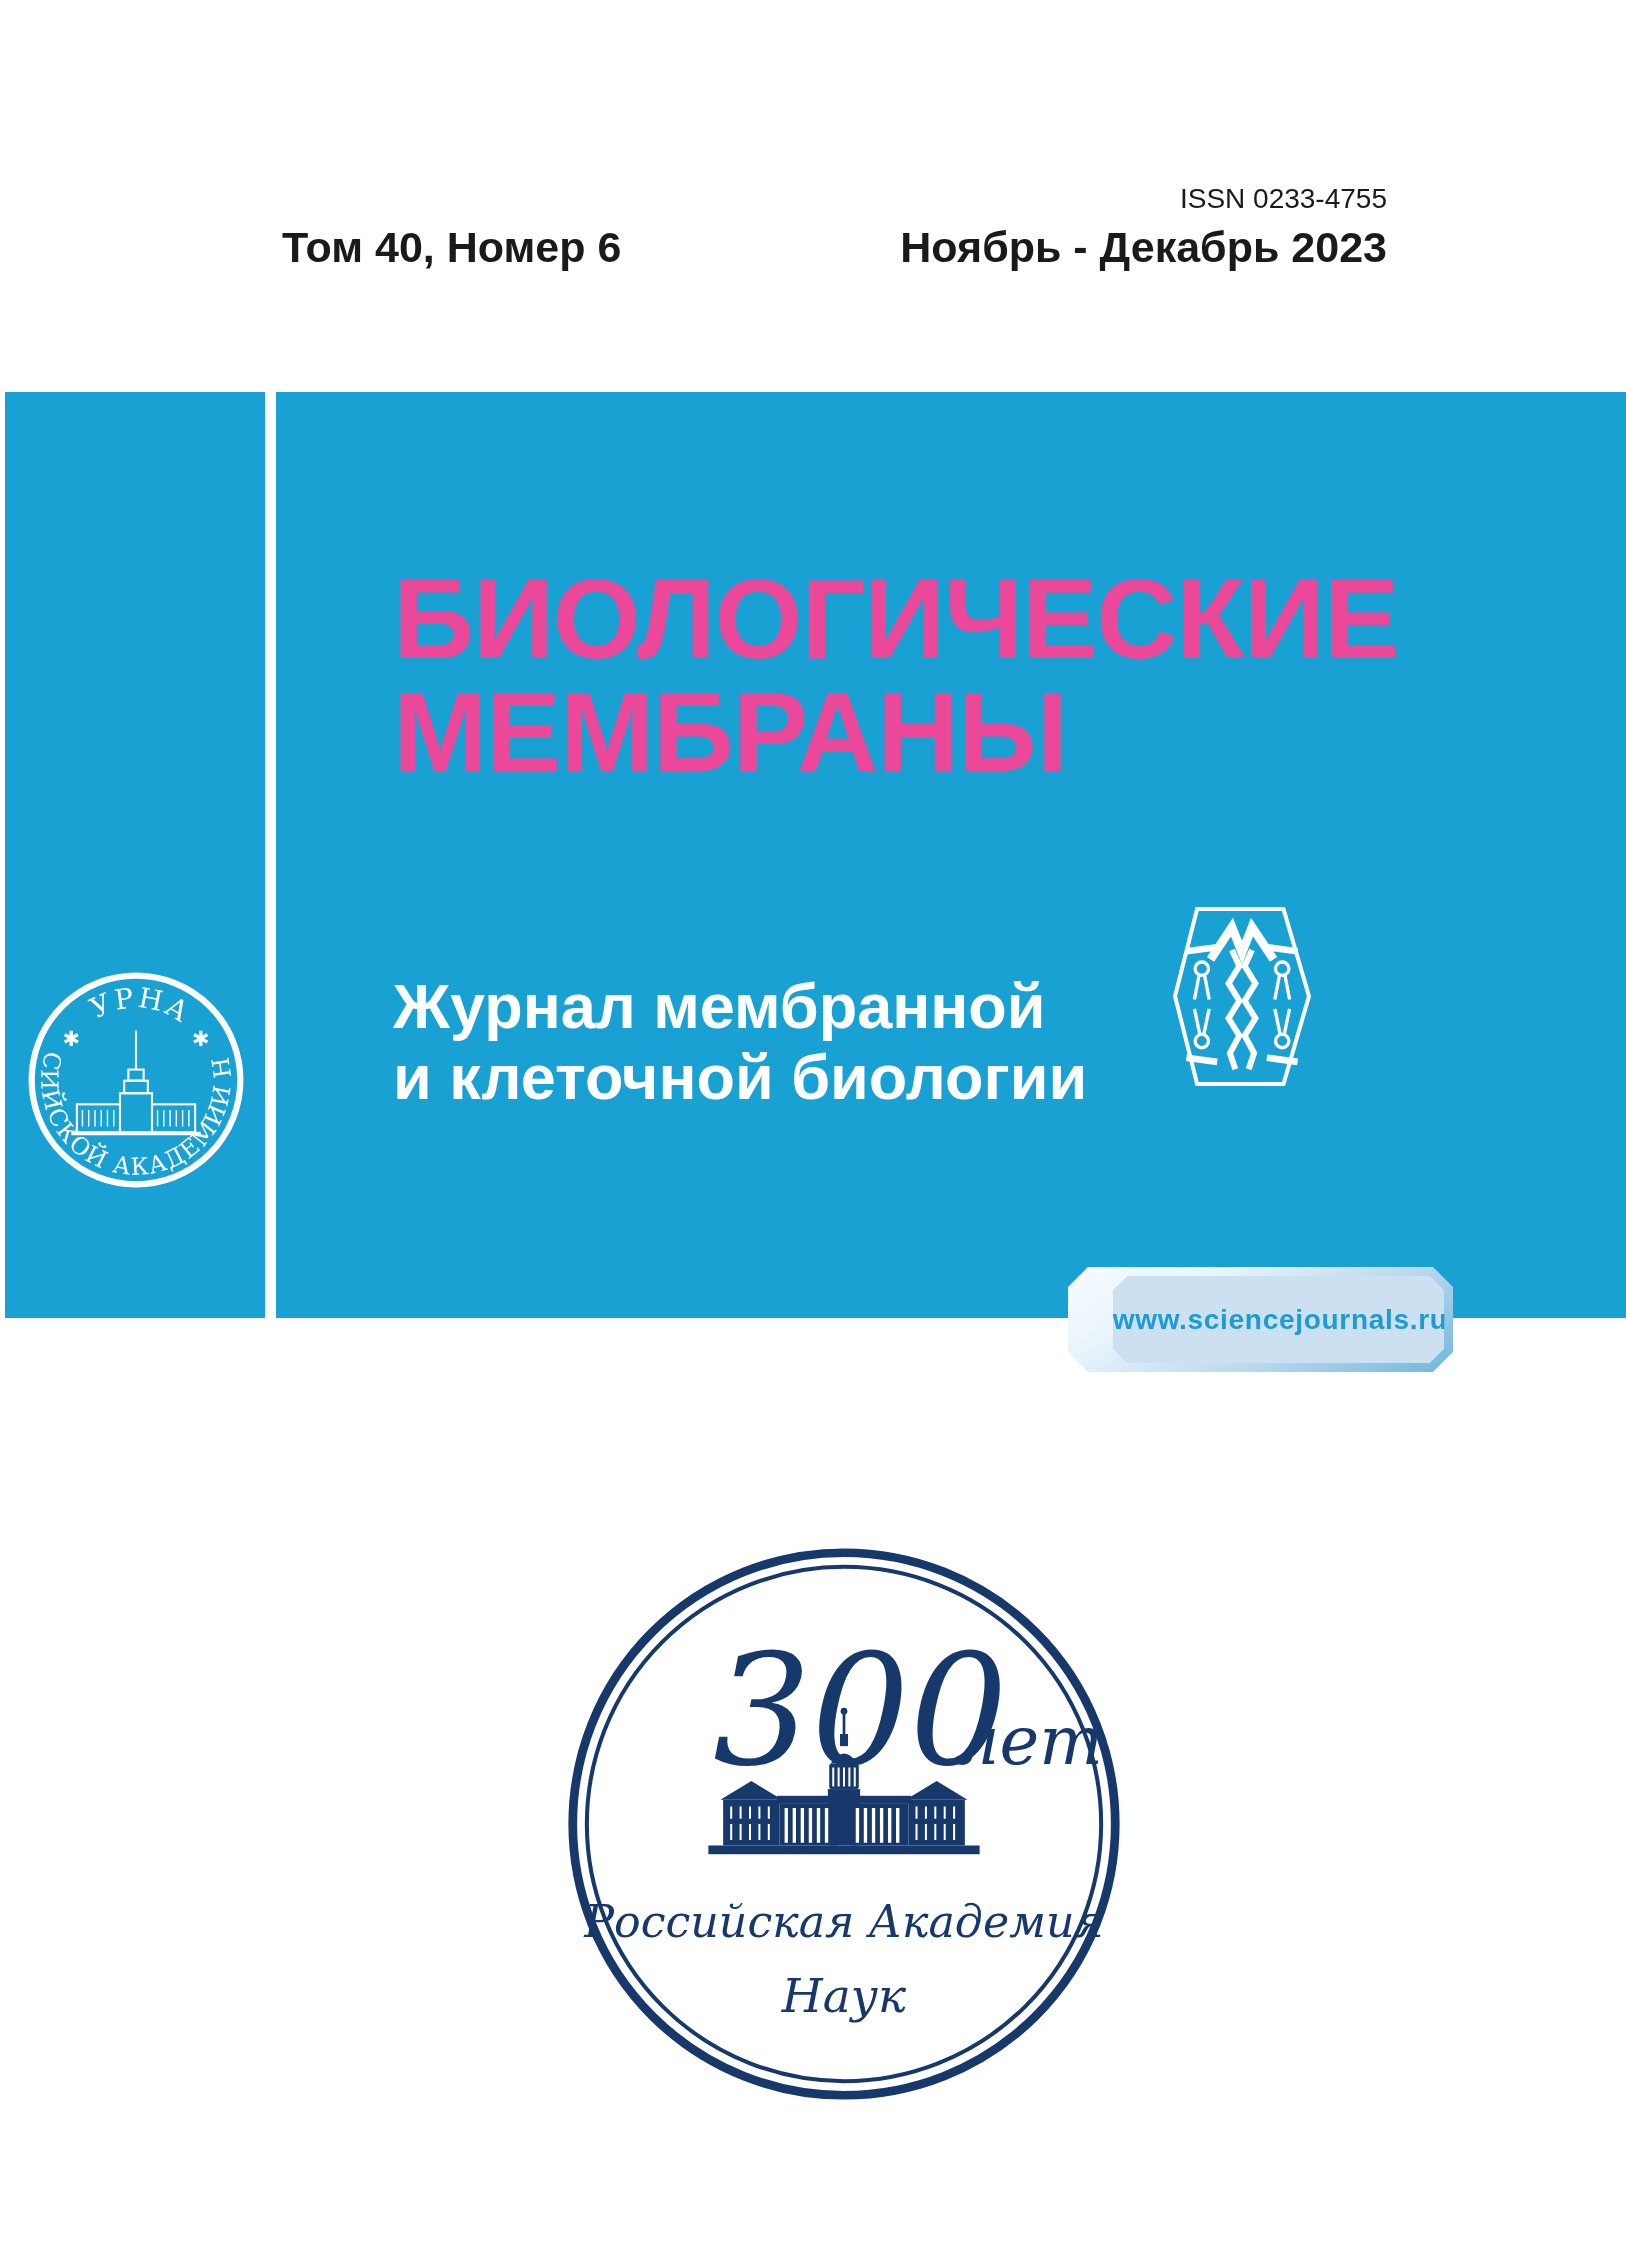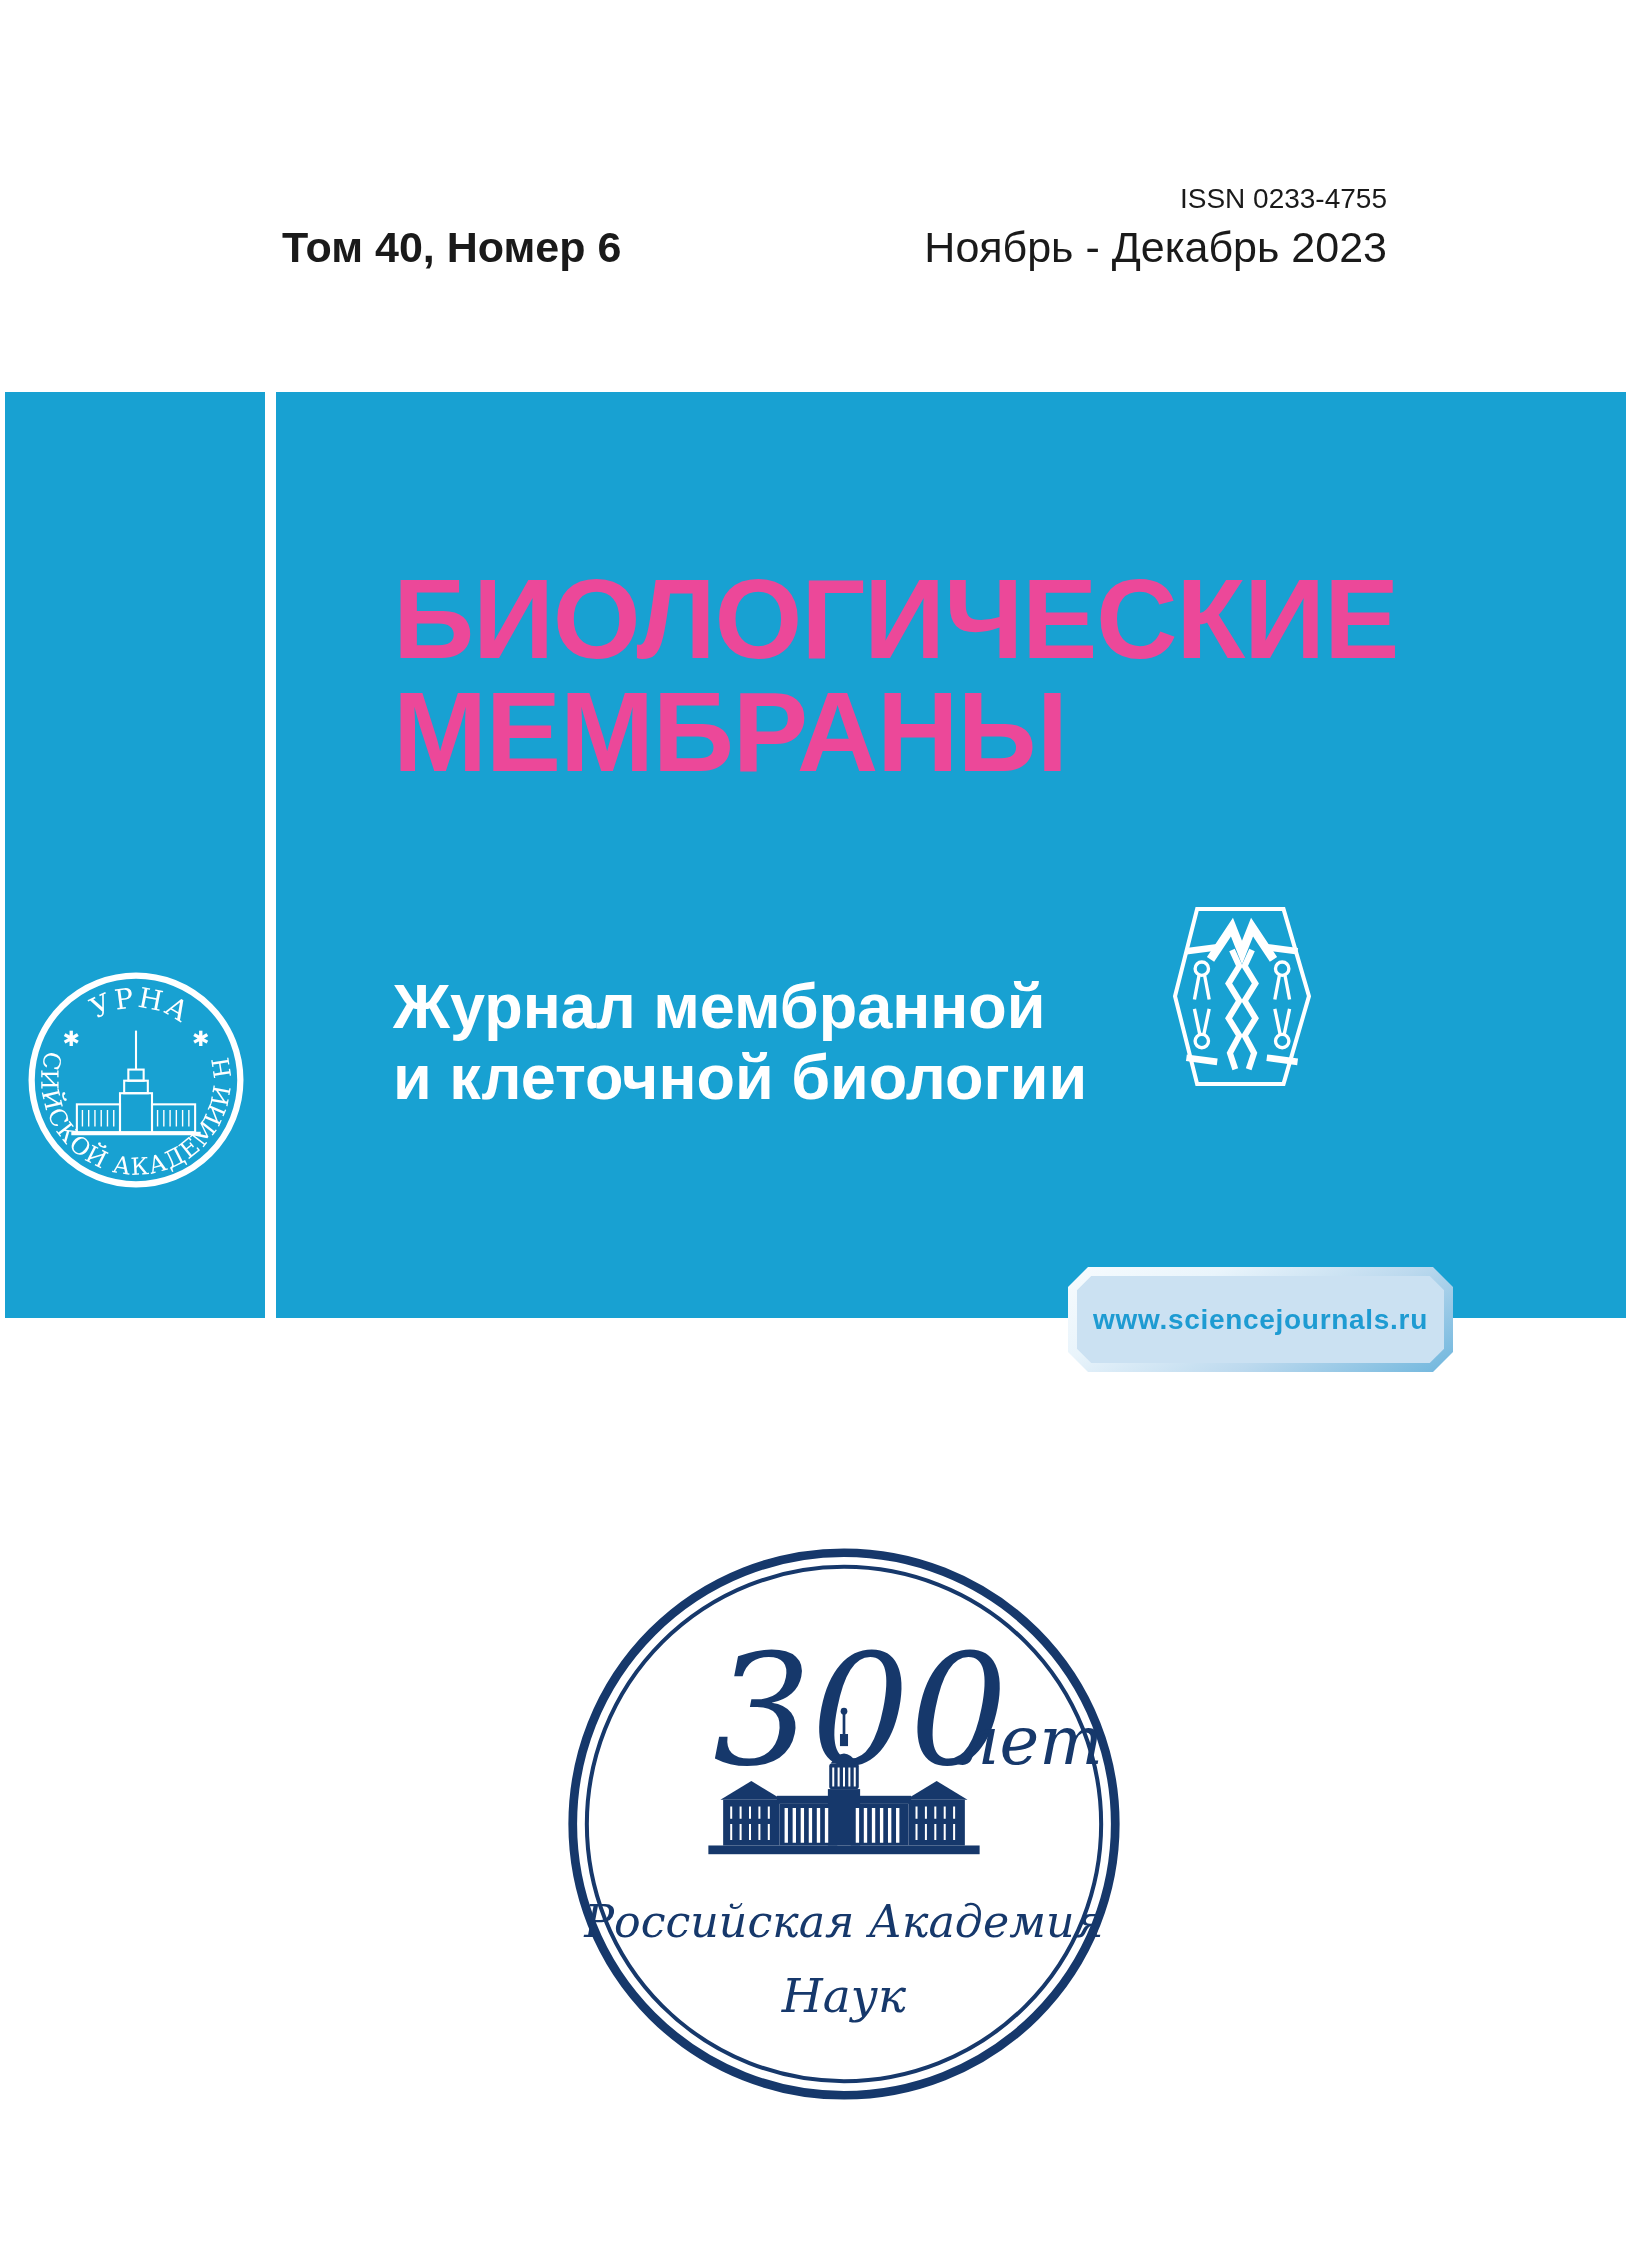--- a/index.html
+++ b/index.html
@@ -15,21 +15,21 @@
   .issn{
     position:absolute; top:183px; right:240px;
     font-size:28px; font-weight:400; color:#1a1a1a;
   }
   .volume{
     position:absolute; top:223px; left:282px;
     font-size:43px; font-weight:bold; color:#1a1a1a;
   }
   .issue-date{
     position:absolute; top:223px; right:240px;
-    font-size:43px; font-weight:normal; color:#1a1a1a;
+    font-size:43px; font-weight:bold; color:#1a1a1a;
   }
   
   .sidebar{
     position:absolute; left:5.4px; top:392px;
     width:260px; height:926px;
     background:#18A1D2;
   }
   .main-panel{
     position:absolute; left:276px; top:392px;
     width:1351px; height:926px;
@@ -59,21 +59,21 @@
   .badge{
     position:absolute; left:1068px; top:1267px;
     width:385px; height:105px;
     clip-path:polygon(20px 0,calc(100% - 20px) 0,100% 20px,100% calc(100% - 20px),calc(100% - 20px) 100%,20px 100%,0 calc(100% - 20px),0 20px);
     background:linear-gradient(150deg,#f7fbfe 0%,#e9f4fb 28%,#bcd9ee 62%,#6fb6dd 100%);
   }
   .badge-face{
     position:absolute; inset:8.7px;
     clip-path:polygon(14.8px 0,calc(100% - 14.8px) 0,100% 14.8px,100% calc(100% - 14.8px),calc(100% - 14.8px) 100%,14.8px 100%,0 calc(100% - 14.8px),0 14.8px);
     background:#CBE1F2;
-    display:flex; align-items:center; justify-content:center;
+    display:flex; align-items:center; justify-content:flex-start;margin-left:36px;
   }
   .badge-face span{
     font-size:28px; font-weight:bold; letter-spacing:0.7px; color:#1E9BD2;
   }
   
   .anniv{
     position:absolute; left:562px; top:1542px;
     width:564px; height:564px;
   }
   .serif-it{font-family:"DejaVu Serif", serif; font-style:italic;}

